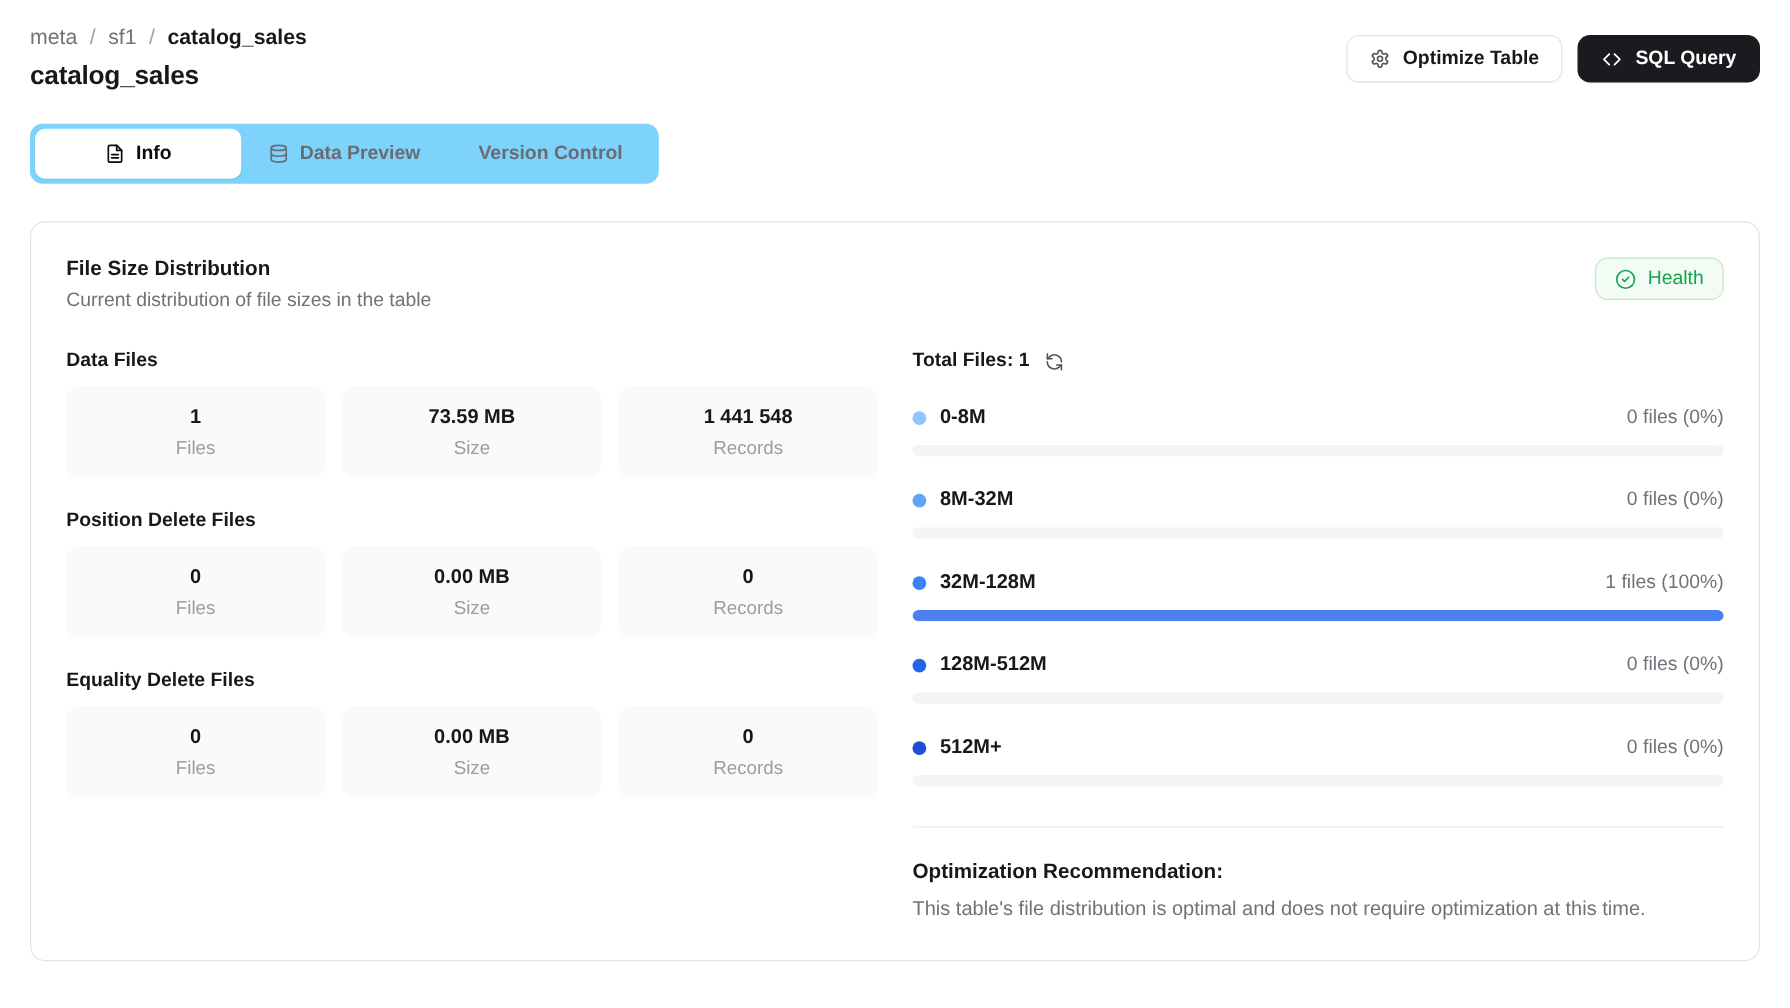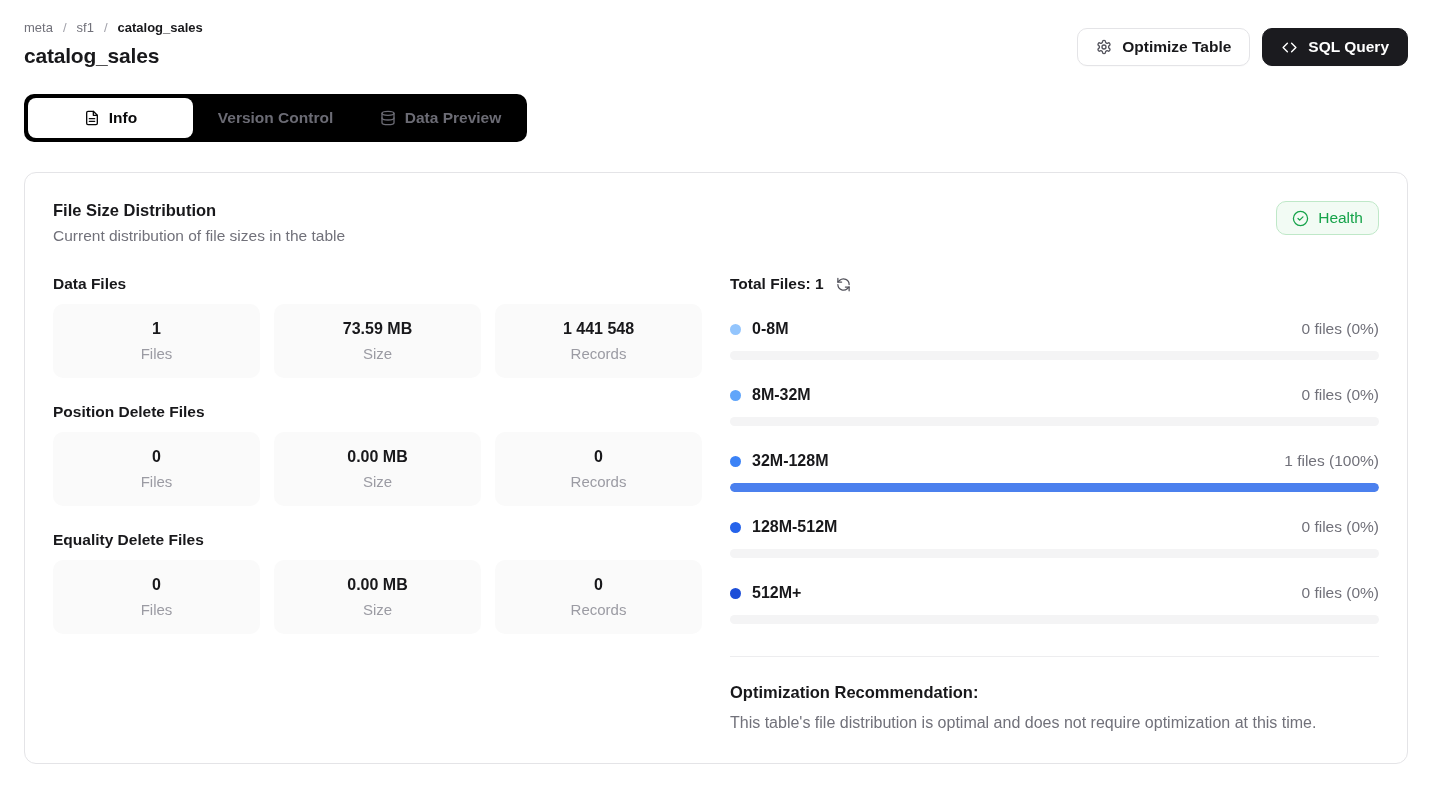--- a/index.html
+++ b/index.html
@@ -6,42 +6,42 @@
   html, body { width: 1432px; height: 806px; overflow: hidden; }
   body {
     font-family: "Liberation Sans", "DejaVu Sans", sans-serif;
     background: #ffffff;
     color: #18181b;
   }
   .page { padding: 20px 24px; }
 
   
   .page-header { display: flex; justify-content: space-between; align-items: flex-start; }
-  .breadcrumb { display: flex; align-items: center; gap: 10px; font-size: 13px; margin-bottom: 9px; }
+  .breadcrumb { display: flex; align-items: center; gap: 10px; font-size: 17px; margin-bottom: 9px; }
   .crumb-muted { color: #71717a; cursor: pointer; }
   .crumb-sep { color: #a1a1aa; }
   .crumb-current { color: #18181b; font-weight: 600; }
   .page-title { font-size: 21px; font-weight: 700; letter-spacing: -0.2px; }
 
   .header-actions { display: flex; gap: 12px; margin-top: 8px; }
   .btn {
     display: inline-flex; align-items: center; gap: 10px;
     height: 38px; padding: 0 18px;
     background: #ffffff; border: 1px solid #e4e4e7; border-radius: 10px;
     font-family: inherit; font-size: 15.5px; font-weight: 600; color: #18181b;
     cursor: pointer; box-shadow: 0 1px 1px rgba(0,0,0,0.02);
   }
   .btn svg { width: 16px; height: 16px; }
   .btn-dark { background: #1b1b1f; border-color: #1b1b1f; color: #ffffff; }
   .btn-dark svg { width: 17px; height: 17px; }
 
   
   .tabs {
     display: inline-flex; margin-top: 26px; padding: 4px;
-    background: #000000; border-radius: 10px;
+    background: #7dd3fc; border-radius: 10px;
   }
   .tab {
     width: 165px; height: 40px;
     display: inline-flex; align-items: center; justify-content: center; gap: 9px;
     font-size: 15.5px; font-weight: 600; color: #6b6b74;
     border-radius: 8px; cursor: pointer;
   }
   .tab svg { width: 16px; height: 16px; }
   .tab-active { background: #ffffff; color: #0a0a0b; box-shadow: 0 1px 2px rgba(0,0,0,0.07); }
 
@@ -142,31 +142,31 @@
         <svg viewBox="0 0 24 24" fill="none" stroke="currentColor" stroke-width="2" stroke-linecap="round" stroke-linejoin="round">
             <path d="M14 2H6a2 2 0 0 0-2 2v16a2 2 0 0 0 2 2h12a2 2 0 0 0 2-2V8z"></path>
             <polyline points="14 2 14 8 20 8"></polyline>
             <line x1="16" y1="13" x2="8" y2="13"></line>
             <line x1="16" y1="17" x2="8" y2="17"></line>
           </svg>
       </span>
       <span>Info</span>
     </div>
     <div class="tab">
-      <span>Version Control</span>
-    </div>
-    <div class="tab">
       <span style="display:inline-flex">
         <svg viewBox="0 0 24 24" fill="none" stroke="currentColor" stroke-width="2" stroke-linecap="round" stroke-linejoin="round">
             <ellipse cx="12" cy="5" rx="9" ry="3"></ellipse>
             <path d="M3 5v14a9 3 0 0 0 18 0V5"></path>
             <path d="M3 12a9 3 0 0 0 18 0"></path>
           </svg>
       </span>
       <span>Data Preview</span>
+    </div>
+    <div class="tab">
+      <span>Version Control</span>
     </div>
   </div>
 
   
   <div class="card">
     <div class="card-header">
       <div>
         <div class="card-title">File Size Distribution</div>
         <div class="card-subtitle">Current distribution of file sizes in the table</div>
       </div>

